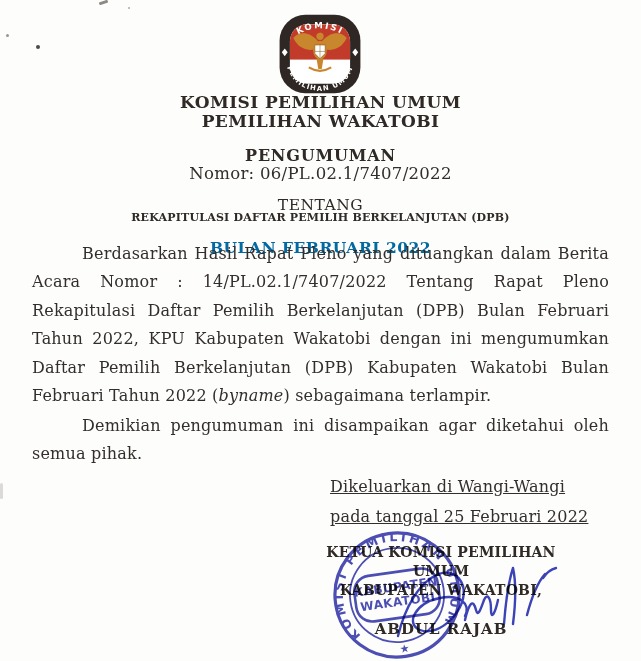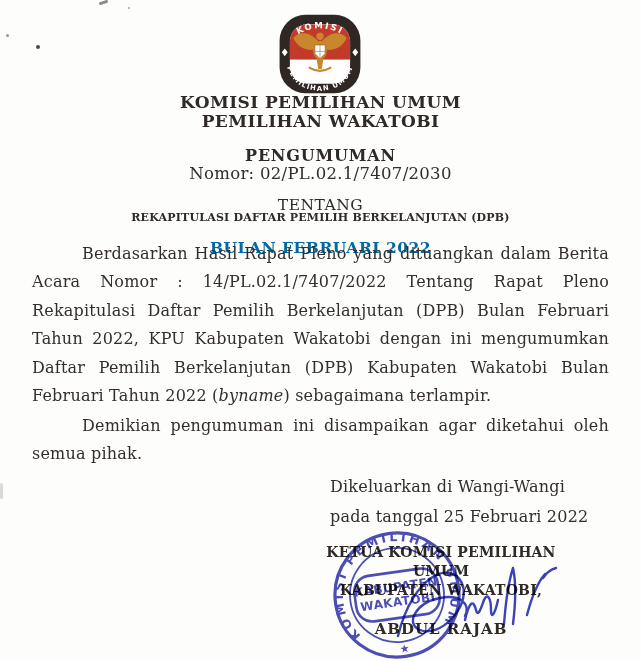--- a/index.html
+++ b/index.html
@@ -14,21 +14,21 @@
   .org-name { top:93px; font-weight:bold; font-size:17px; line-height:19px; letter-spacing:0.4px; color:#2f2a26; }
   .h-pengumuman { top:146px; font-weight:bold; font-size:16px; letter-spacing:0.8px; color:#2f2a26; }
   .h-nomor { top:164px; font-size:16.5px; letter-spacing:0.3px; }
   .h-tentang { top:196px; font-weight:normal; font-size:15.5px; letter-spacing:0.5px; color:#2f2a26; }
   .h-subject1 { top:211px; font-weight:bold; font-size:11px; letter-spacing:0.2px; color:#2f2a26; }
   .h-subject2 { top:238px; font-weight:bold; font-size:15.5px; letter-spacing:0.5px; color:#0369a1; }
   .body-text { position:absolute; left:32px; width:577px; text-align:justify; font-size:16px; line-height:28.4px; letter-spacing:0.2px; }
   .body-text .indent { display:inline-block; width:50px; }
   .para1 { top:240px; }
   .para2 { top:412px; }
-  .closing { position:absolute; left:330px; top:472px; font-size:16px; line-height:29.5px; letter-spacing:0.2px; }
+  .closing { position:absolute; left:330px; top:472px; font-size:16px; line-height:29.5px; letter-spacing:0.2px;text-decoration:underline; }
   .sig-titles { position:absolute; left:320px; top:543px; width:242px; text-align:center;
     font-weight:bold; font-size:14px; line-height:19px; letter-spacing:0.2px; color:#2f2a26; }
   .sig-name { position:absolute; left:320px; top:620px; width:242px; text-align:center;
     font-weight:bold; font-size:15px; letter-spacing:1px; color:#2f2a26; }
   .logo-svg { position:absolute; left:277px; top:13px; }
   .stamp-svg { position:absolute; left:327px; top:525px; mix-blend-mode:multiply; opacity:0.92; }
   .signature-svg { position:absolute; left:385px; top:556px; mix-blend-mode:multiply; }
   .speck { position:absolute; border-radius:50%; }
   .s1 { left:36px; top:45px; width:4px; height:4px; background:#4d4a47; }
   .s2 { left:6px;  top:34px; width:3px; height:3px; background:#9a9692; }
@@ -81,21 +81,21 @@
     <path d="M 9,41 l 3.4,4.5 -3.4,4.5 -3.4,-4.5 z" fill="#ffffff"></path>
     <path d="M 91,41 l 3.4,4.5 -3.4,4.5 -3.4,-4.5 z" fill="#ffffff"></path>
   </svg>
 
   <div class="centered org-name">
     <div>KOMISI PEMILIHAN UMUM</div>
     <div>PEMILIHAN WAKATOBI</div>
   </div>
 
   <div class="centered h-pengumuman">PENGUMUMAN</div>
-  <div class="centered h-nomor">Nomor: 02/PL.02.1/7407/2030</div>
+  <div class="centered h-nomor">Nomor: 06/PL.02.1/7407/2022</div>
   <div class="centered h-tentang">TENTANG</div>
   <div class="centered h-subject1">REKAPITULASI DAFTAR PEMILIH BERKELANJUTAN (DPB)</div>
   <div class="centered h-subject2">BULAN FEBRUARI 2022</div>
 
   <div class="body-text para1"><span class="indent"></span><span>Berdasarkan Hasil Rapat Pleno yang dituangkan dalam Berita Acara Nomor : 14/PL.02.1/7407/2022 Tentang Rapat Pleno Rekapitulasi Daftar Pemilih Berkelanjutan (DPB) Bulan Februari Tahun 2022, KPU Kabupaten Wakatobi dengan ini mengumumkan Daftar Pemilih Berkelanjutan (DPB) Kabupaten Wakatobi Bulan Februari Tahun 2022 (</span><i class="byname">byname</i><span>) sebagaimana terlampir.</span></div>
 
   <div class="body-text para2"><span class="indent"></span><span>Demikian pengumuman ini disampaikan agar diketahui oleh semua pihak.</span></div>
 
   <div class="closing">
     <div>Dikeluarkan di Wangi-Wangi</div>

